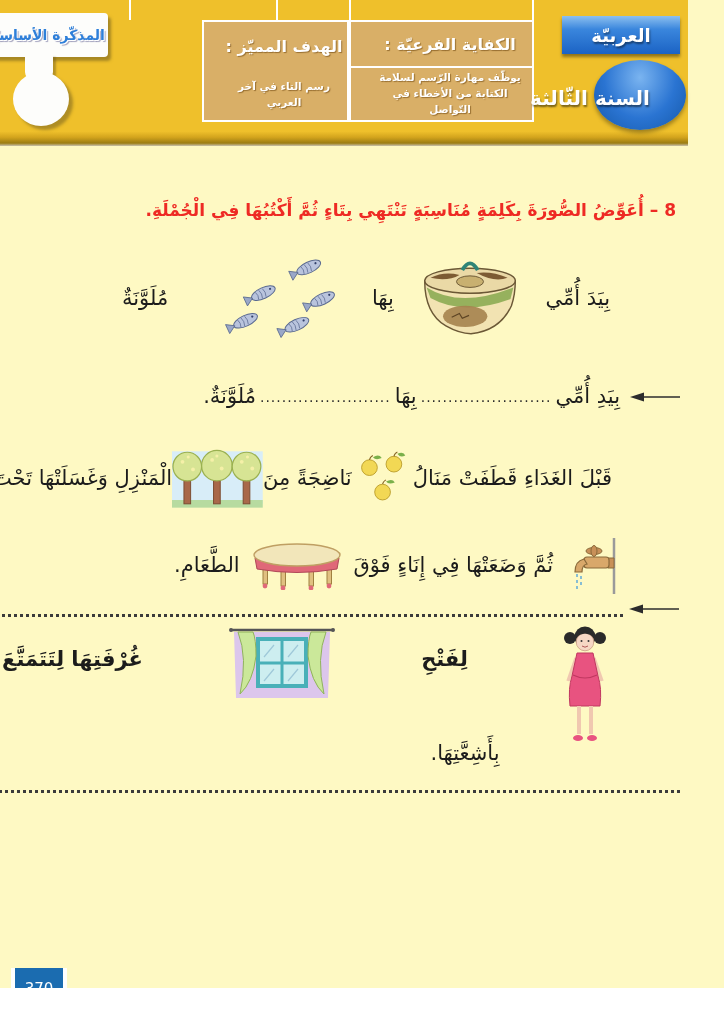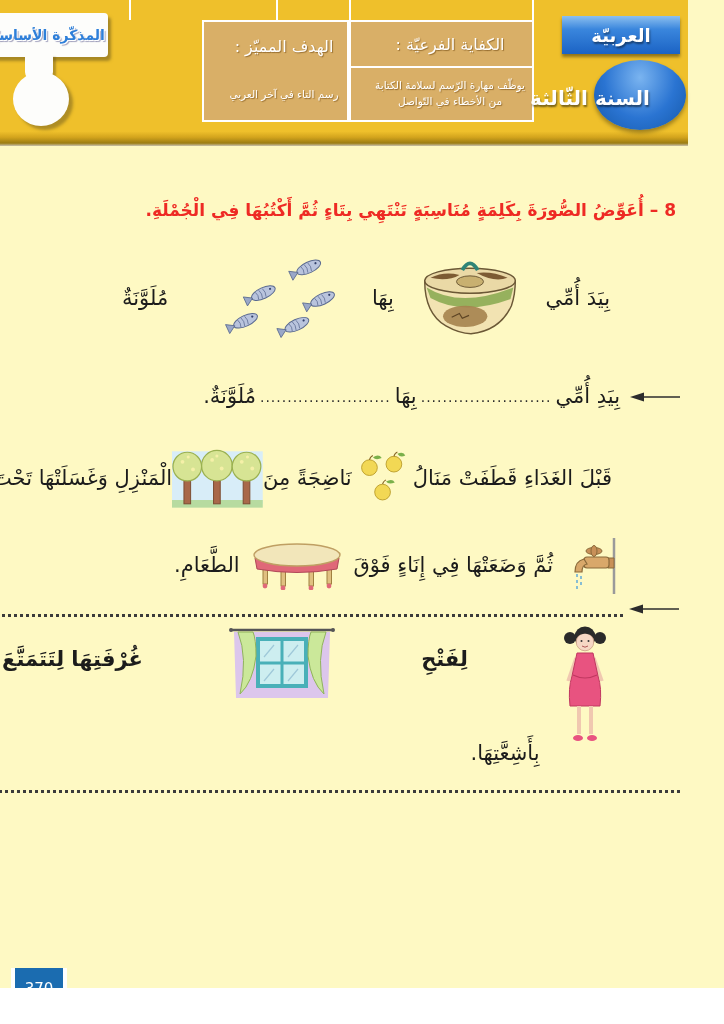--- a/index.html
+++ b/index.html
@@ -13,21 +13,21 @@
           display:flex;align-items:center;justify-content:center;
           color:#2e7fd9;font-weight:bold;font-size:14px;
           text-shadow:1px 1px 0 #fff,2px 2px 1px rgba(0,0,80,.35);}
   .pin-stem{position:absolute;left:61px;top:55px;width:28px;height:26px;background:#fdfdfb;
           border-radius:0 0 9px 9px;box-shadow:3px 2px 2px rgba(110,90,30,.45);}
   .pin-ball{position:absolute;left:49px;top:72px;width:56px;height:54px;background:#fdfdfb;
           border-radius:50%;box-shadow:4px 4px 3px rgba(110,90,30,.5);}
   .htable{position:absolute;left:165px;top:20px;width:405px;height:102px;display:flex;direction:rtl;}
   .hcol{box-sizing:border-box;border:2px solid #fff;background:#d9af67;display:flex;flex-direction:column;}
   .hcell{box-sizing:border-box;display:flex;align-items:center;justify-content:center;
-         color:#fff;font-weight:normal;text-align:center;
+         color:#fff;font-weight:bold;text-align:center;
          text-shadow:1px 1px 1px rgba(110,70,15,.6);margin-left:17px;}
   .hcell.title{font-size:16px;}
   .hcell.body{font-size:10.5px;line-height:1.5;padding:0 3px;}
   .hdiv{height:2px;background:#fff;}
   .topline{position:absolute;top:0;width:2px;height:20px;background:#fff;}
   .subject-btn{position:absolute;left:598px;top:16px;width:118px;height:38px;border-radius:0;
          background:linear-gradient(180deg,#8cc0f0 0%,#3a86dd 35%,#1b63c4 100%);
          box-shadow:0 3px 3px rgba(0,0,0,.4);display:flex;align-items:center;justify-content:center;
          color:#fff;font-weight:bold;font-size:18px;text-shadow:1px 2px 2px rgba(0,0,0,.45);}
   .year-ellipse{position:absolute;left:630px;top:60px;width:92px;height:70px;border-radius:50%;
@@ -39,21 +39,21 @@
   .ex-title{position:absolute;left:170px;top:194px;width:542px;text-align:right;
          color:#ee2a24;font-weight:bold;font-size:17px;line-height:1.9;}
   .sent{color:#1c1c1c;font-size:21px;line-height:1.9;white-space:nowrap;}
   .flexrow{position:absolute;display:flex;direction:rtl;align-items:center;justify-content:space-between;}
   .row1{left:158px;top:248px;width:488px;height:102px;}
   .rowA1{left:162px;top:380px;width:556px;height:34px;justify-content:flex-start;gap:4px;}
   .row2{left:28px;top:440px;width:620px;height:78px;}
   .row3{left:210px;top:530px;width:448px;height:72px;}
   .row4{left:38px;top:626px;width:615px;height:122px;align-items:flex-start;}
   .row4 .sent{padding-top:14px;font-weight:bold;}
-  .row5{position:absolute;left:476px;top:734px;width:130px;text-align:center;}
+  .row5{position:absolute;left:436px;top:734px;width:130px;text-align:center;}
   .dots{color:#2a2a2a;font-size:14px;letter-spacing:1px;}
   .dotline1{position:absolute;left:25px;top:598px;width:692px;height:22px;display:flex;direction:rtl;align-items:center;}
   .dotline1 .dashes{flex:1;border-bottom:3px dotted #3b3b3b;height:12px;margin-left:2px;}
   .dotline2{position:absolute;left:28px;top:776px;width:688px;height:14px;border-bottom:3px dotted #3b3b3b;}
   .arrow-svg{flex:0 0 auto;}
   
   .f-yellow{position:absolute;left:8px;top:1007px;width:705px;height:17px;background:#fcc50a;}
   .f-line{position:absolute;left:10px;top:1000px;width:703px;height:3px;background:#26262a;}
   .f-tab{position:absolute;left:47px;top:968px;width:48px;height:56px;background:#1b6cb0;
          border-left:4px solid #fff;border-right:4px solid #fff;z-index:3;

